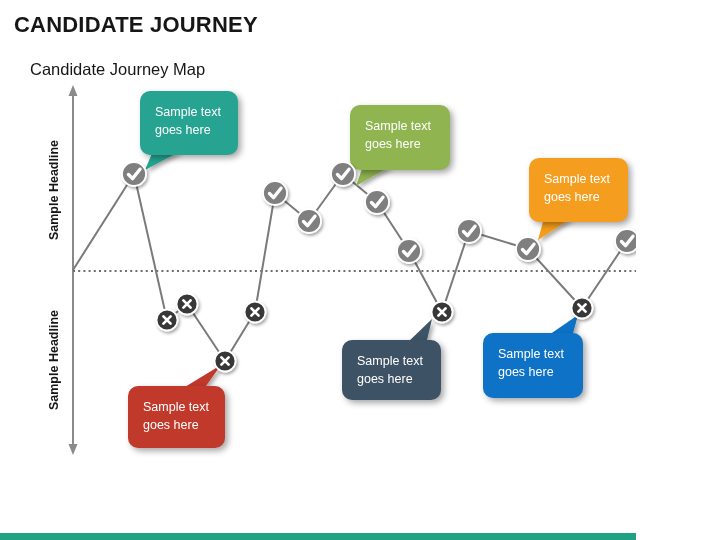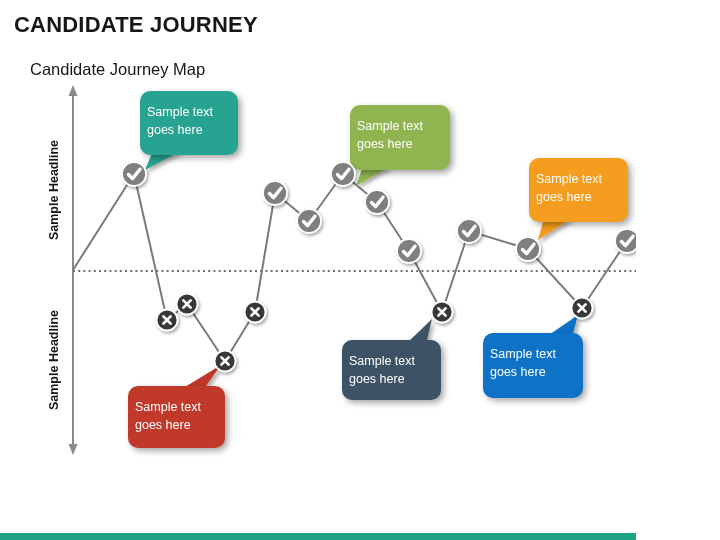--- a/index.html
+++ b/index.html
@@ -21,21 +21,21 @@
     transform:rotate(-90deg);
   }
   .axis-label.top{top:181px;}
   .axis-label.bottom{top:351px;}
   svg.layer{position:absolute;left:0;top:0;}
   #layerA{z-index:1;}
   #layerB{z-index:3;}
   .callout{
     position:absolute;z-index:2;border-radius:10px;color:#fff;
     font-size:12.5px;line-height:17.5px;font-weight:400;
-    padding:13px 8px 0 7px;box-sizing:border-box;
+    padding:13px 8px 0 15px;box-sizing:border-box;
     box-shadow:3px 3px 6px rgba(0,0,0,.35);
   }
   .footer-bar{
     position:absolute;left:0;top:533px;width:720px;height:7px;z-index:4;
   }
 </style>
 </head>
 <body>
 
 <div class="slide" style="background: rgb(255, 255, 255);">

